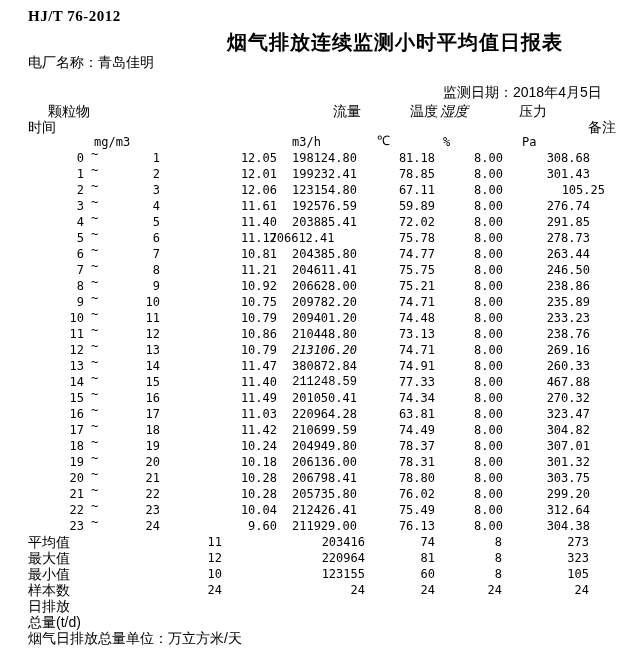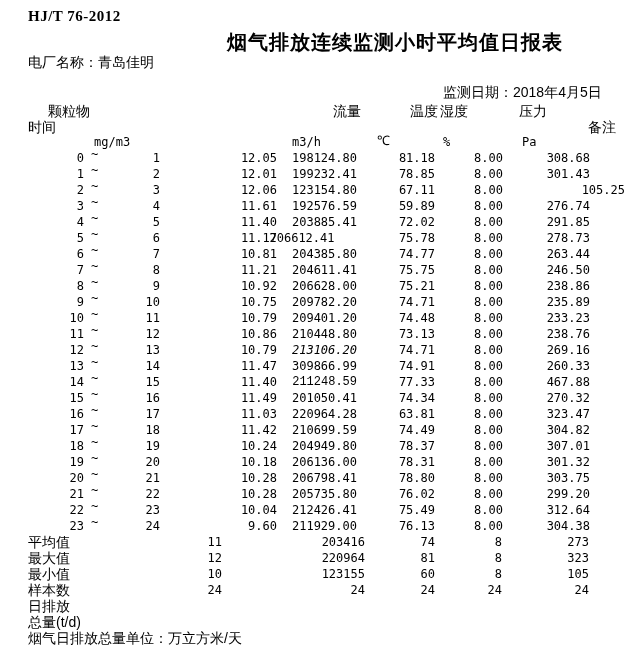--- a/index.html
+++ b/index.html
@@ -41,21 +41,21 @@
   <div class="abs title" style="left:227px;top:29px;">烟气排放连续监测小时平均值日报表</div>
 
 
   <div class="abs cjk" style="left:443px;top:84px;">
     <span>监测日期：</span><span>2018年4月5日</span>
   </div>
 
   <div class="abs cjk" style="left:48px;top:103px;">颗粒物</div>
   <div class="abs cjk" style="left:333px;top:103px;">流量</div>
   <div class="abs cjk" style="left:410px;top:103px;">温度</div>
-  <div class="abs cjk" style="left:440px;top:103px;">湿度</div>
+  <div class="abs cjk" style="left:440px;top:103px;font-style:italic;">湿度</div>
   <div class="abs cjk" style="left:519px;top:103px;">压力</div>
   <div class="abs cjk" style="left:28px;top:119px;">时间</div>
   <div class="abs cjk" style="left:588px;top:119px;">备注</div>
 
   <div class="abs num" style="left:94px;top:134px;">mg/m3</div>
   <div class="abs num" style="left:292px;top:134px;">m3/h</div>
   <div class="abs num" style="left:377px;top:133px;font-size:13px;">℃</div>
   <div class="abs num" style="left:443px;top:134px;">%</div>
   <div class="abs num" style="left:522px;top:134px;">Pa</div>
 
@@ -75,21 +75,21 @@
       <div class="cell" style="left: 325px; top: 166px;">78.85</div>
       <div class="cell" style="left: 393px; top: 166px;">8.00</div>
       <div class="cell" style="left: 480px; top: 166px;">301.43</div>
       <div class="tilde" style="left: 91px; top: 162px;">~</div>
       <div class="cell" style="left: -26px; top: 182px;">2</div>
       <div class="cell" style="left: 50px; top: 182px;">3</div>
       <div class="cell" style="left: 167px; top: 182px;">12.06</div>
       <div class="cell" style="left: 247px; top: 182px;">123154.80</div>
       <div class="cell" style="left: 325px; top: 182px;">67.11</div>
       <div class="cell" style="left: 393px; top: 182px;">8.00</div>
-      <div class="cell" style="left: 484px; top: 182px; padding-left: 31px;">105.25</div>
+      <div class="cell" style="left: 464px; top: 182px; padding-left: 31px;">105.25</div>
       <div class="tilde" style="left: 91px; top: 178px;">~</div>
       <div class="cell" style="left: -26px; top: 198px;">3</div>
       <div class="cell" style="left: 50px; top: 198px;">4</div>
       <div class="cell" style="left: 167px; top: 198px;">11.61</div>
       <div class="cell" style="left: 247px; top: 198px;">192576.59</div>
       <div class="cell" style="left: 325px; top: 198px;">59.89</div>
       <div class="cell" style="left: 393px; top: 198px;">8.00</div>
       <div class="cell" style="left: 480px; top: 198px;">276.74</div>
       <div class="tilde" style="left: 91px; top: 194px;">~</div>
       <div class="cell" style="left: -26px; top: 214px;">4</div>
@@ -160,21 +160,21 @@
       <div class="cell" style="left: 50px; top: 342px;">13</div>
       <div class="cell" style="left: 167px; top: 342px;">10.79</div>
       <div class="cell" style="left: 247px; top: 342px; font-style: italic;">213106.20</div>
       <div class="cell" style="left: 325px; top: 342px;">74.71</div>
       <div class="cell" style="left: 393px; top: 342px;">8.00</div>
       <div class="cell" style="left: 480px; top: 342px;">269.16</div>
       <div class="tilde" style="left: 91px; top: 338px;">~</div>
       <div class="cell" style="left: -26px; top: 358px;">13</div>
       <div class="cell" style="left: 50px; top: 358px;">14</div>
       <div class="cell" style="left: 167px; top: 358px;">11.47</div>
-      <div class="cell" style="left: 247px; top: 358px;">309866.99</div>
+      <div class="cell" style="left: 247px; top: 358px;">380872.84</div>
       <div class="cell" style="left: 325px; top: 358px;">74.91</div>
       <div class="cell" style="left: 393px; top: 358px;">8.00</div>
       <div class="cell" style="left: 480px; top: 358px;">260.33</div>
       <div class="tilde" style="left: 91px; top: 354px;">~</div>
       <div class="cell" style="left: -26px; top: 374px;">14</div>
       <div class="cell" style="left: 50px; top: 374px;">15</div>
       <div class="cell" style="left: 167px; top: 374px;">11.40</div>
       <div class="cell" style="left: 247px; top: 374px; font-family: Liberation Mono, monospace;">211248.59</div>
       <div class="cell" style="left: 325px; top: 374px;">77.33</div>
       <div class="cell" style="left: 393px; top: 374px;">8.00</div>

